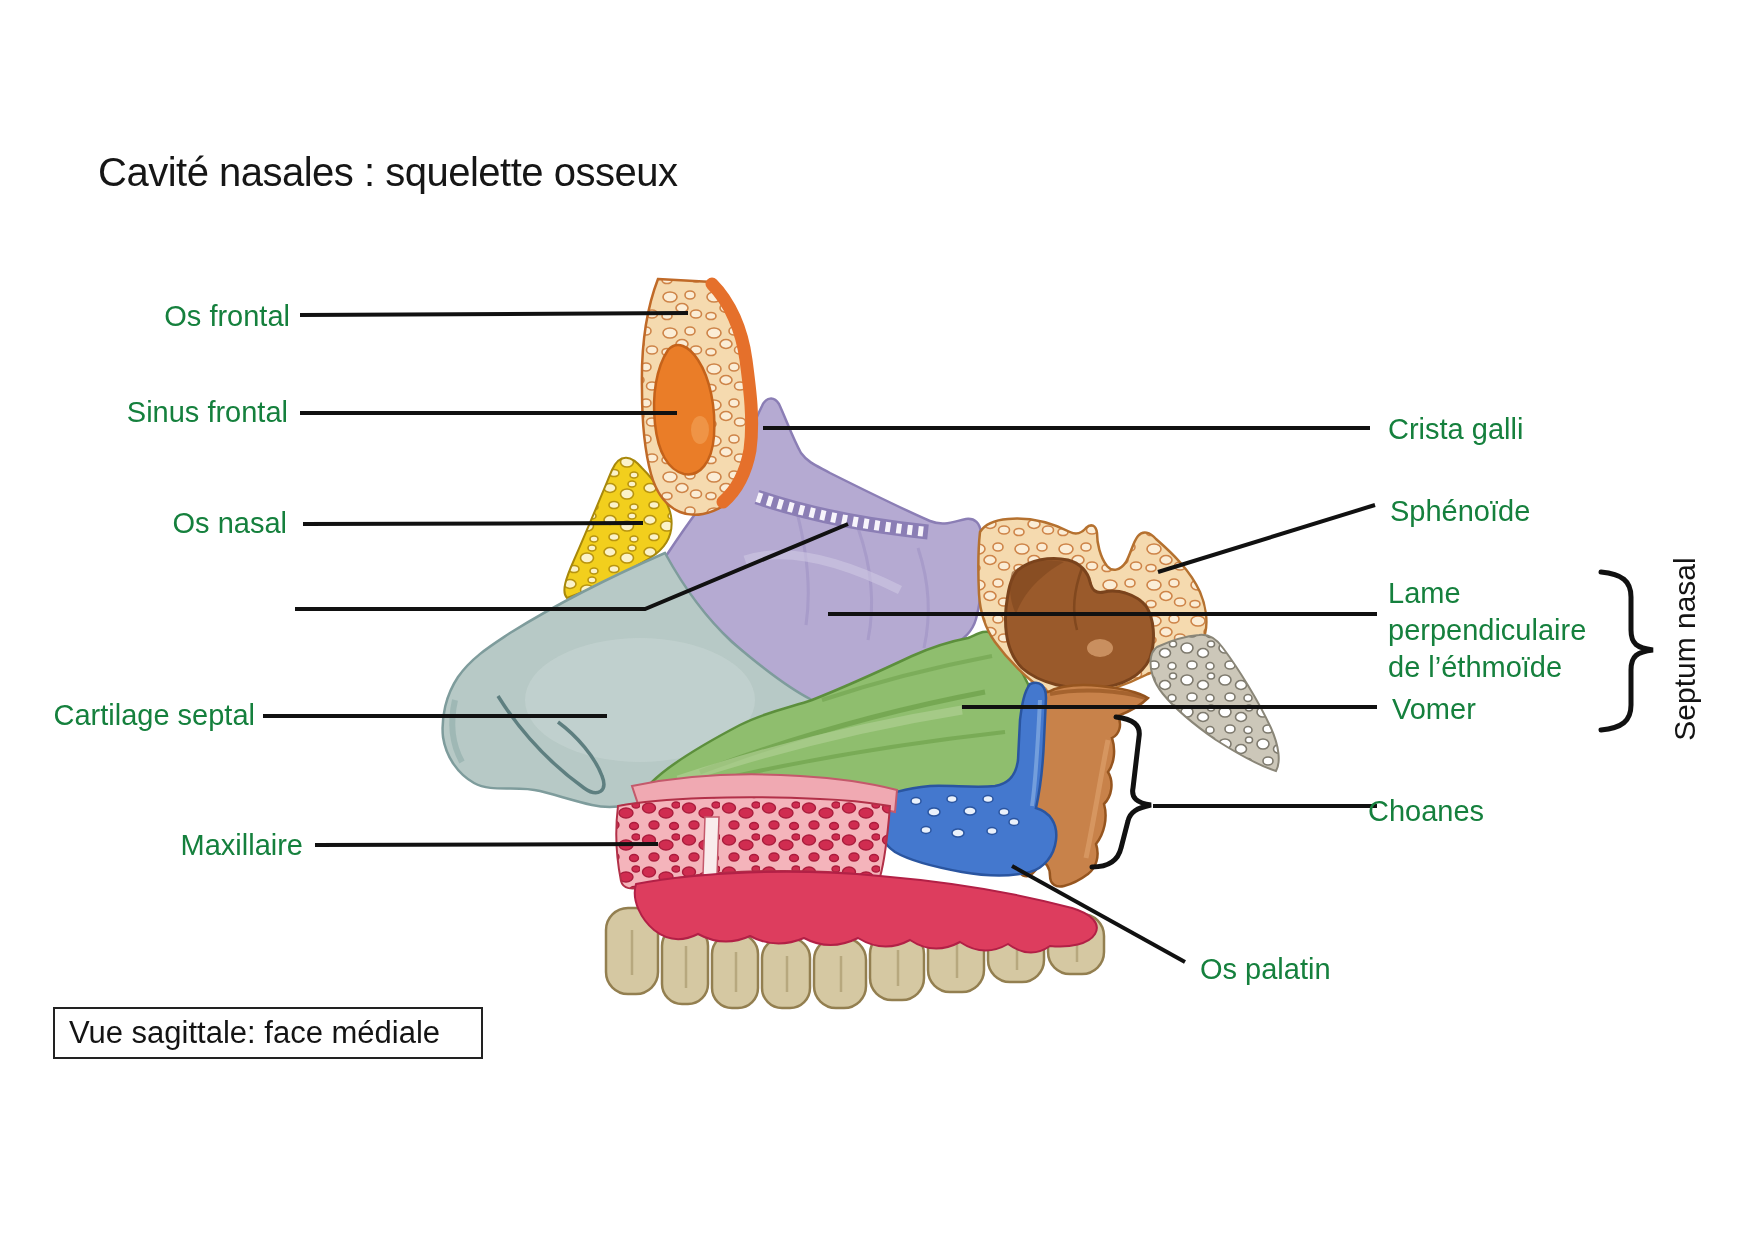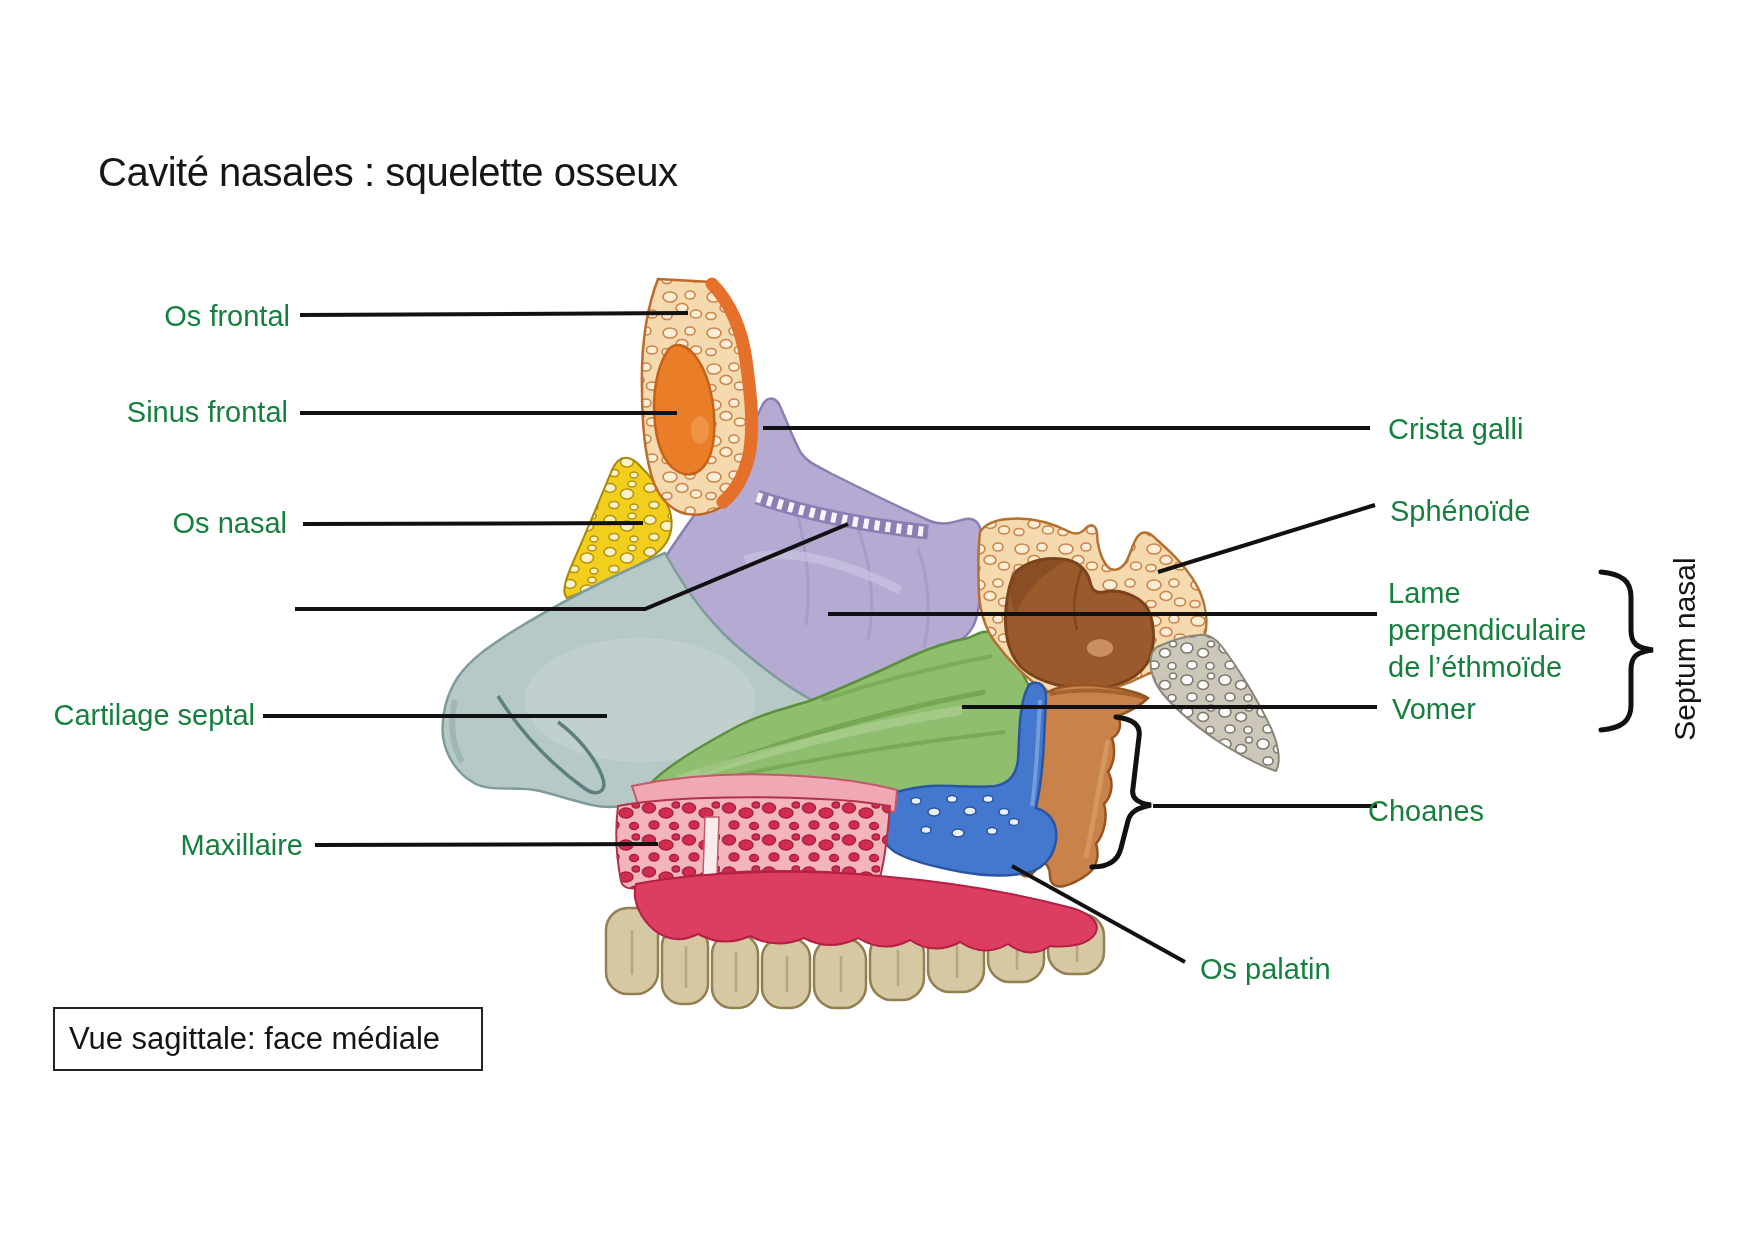--- a/index.html
+++ b/index.html
@@ -6,21 +6,21 @@
   #canvas{position:relative;width:1754px;height:1241px;background:#ffffff;overflow:hidden;
           font-family:"Liberation Sans",sans-serif;color:#1a1a1a;}
   #art{position:absolute;left:0;top:0;width:1754px;height:1241px;}
   .title{position:absolute;left:98px;top:150px;font-size:40px;letter-spacing:-0.5px;color:#161616;white-space:nowrap;}
   .lbl{position:absolute;font-size:29px;line-height:1.15;color:#15803d;white-space:nowrap;}
   .lbl.r{text-align:right;}
   .lbl.multi{line-height:39px;}
   .lbl.multi3{line-height:37px;}
   .rot{position:absolute;left:1577px;top:630px;width:220px;height:38px;text-align:center;
        font-size:30px;transform:rotate(-90deg);transform-origin:center center;white-space:nowrap;color:#141414;}
-  .caption{position:absolute;left:53px;top:1007px;width:430px;height:64px;border:2.5px solid #222;
+  .caption{position:absolute;left:53px;top:1007px;width:430px;height:52px;border:2.5px solid #222;
            box-sizing:border-box;display:flex;align-items:center;padding-left:14px;font-size:31px;color:#141414;background:#fff;}
 </style>
 </head>
 <body>
 
 <div id="canvas">
 
   <svg id="art" viewBox="0 0 1754 1241">
     <defs>
       <pattern id="sp-orange" width="44" height="36" patternUnits="userSpaceOnUse">

